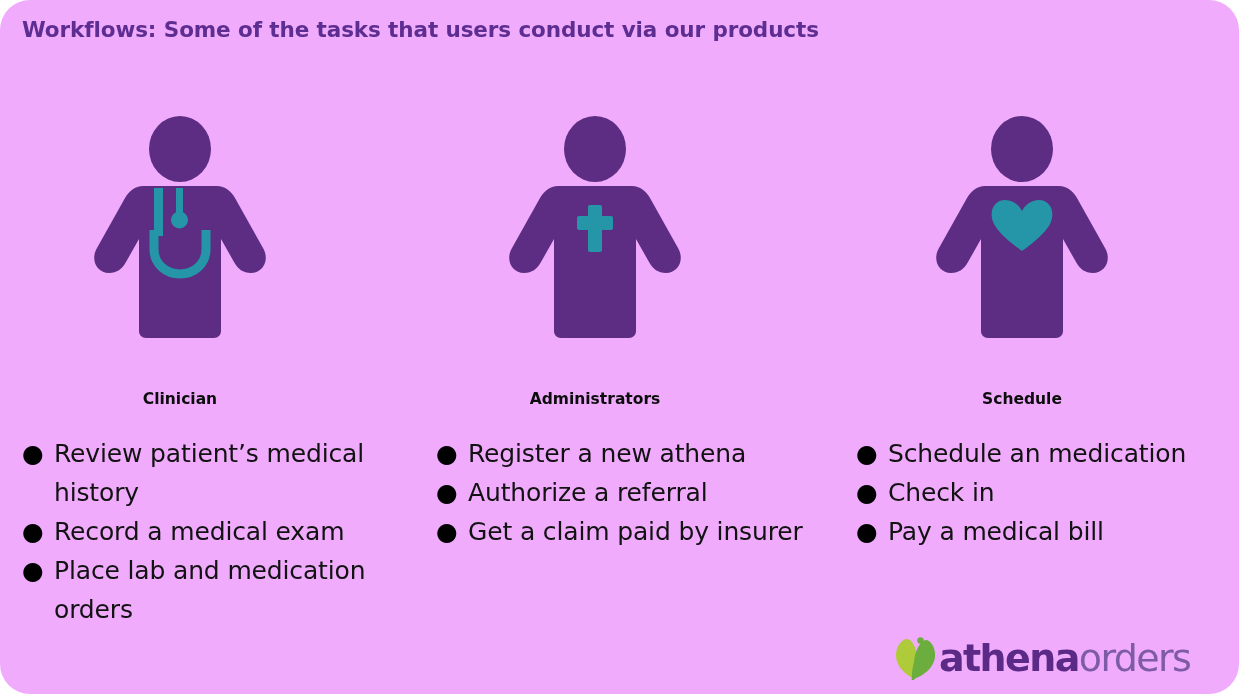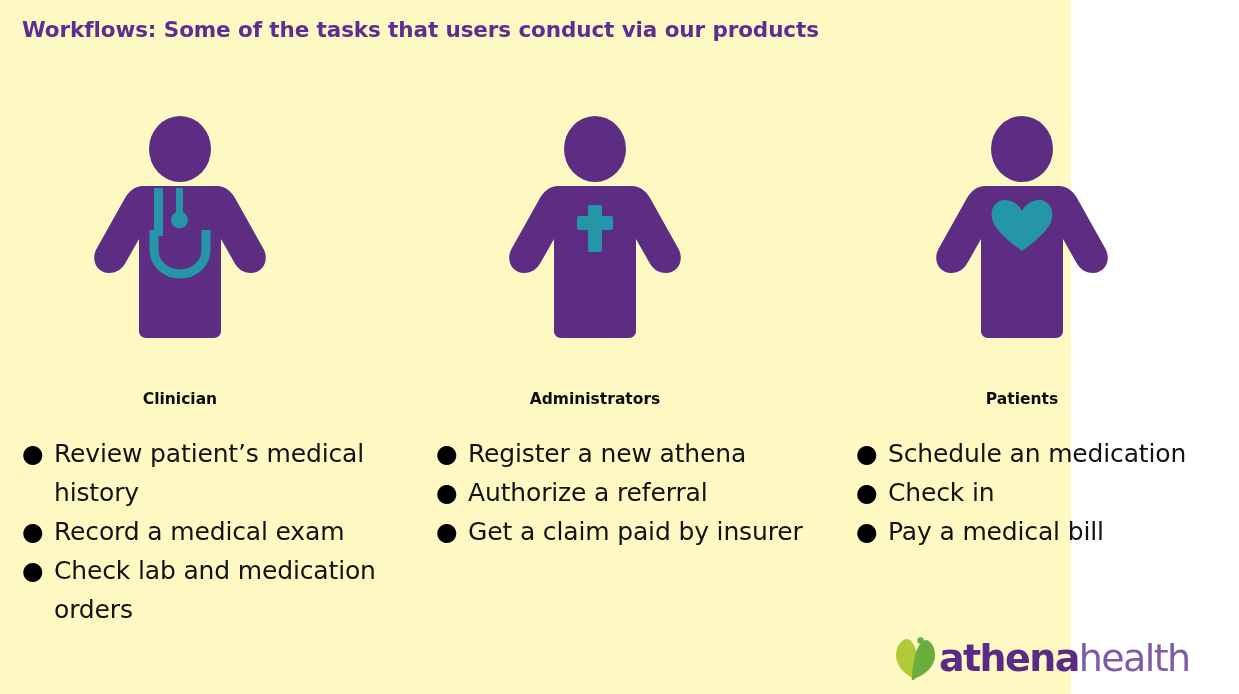--- a/index.html
+++ b/index.html
@@ -7,23 +7,24 @@
   html, body {
     width: 1239px;
     height: 694px;
     background: #ffffff;
     font-family: "DejaVu Sans", sans-serif;
     overflow: hidden;
   }
 
   #slide {
     position: relative;
-    width: 1071px;
+    width: 1239px;
     height: 694px;
-    background: #fef9c3;
+    background: #f0abfc;
+    border-radius: 30px;
   }
 
   
   #slide-title {
     position: absolute;
     left: 22px;
     top: 17px;
     font-family: "DejaVu Sans", sans-serif;
     font-size: 21.5px;
     font-weight: bold;
@@ -213,34 +214,34 @@
 
       <path d="M105 139
                C105 139 83 124 77 112
                C71 100 77 88 88 88
                C96 88 102 93 105 99
                C108 93 114 88 122 88
                C133 88 139 100 133 112
                C127 124 105 139 105 139 Z" fill="#2596A8"></path>
     </svg>
   </div>
-  <div class="role-label c3">Patients</div>
+  <div class="role-label c3">Schedule</div>
 
   <div class="bullet-col c1">
     <div class="bullet-row">
       <span class="bullet-dot">●</span>
       <span class="bullet-text">Review patient’s medical history</span>
     </div>
     <div class="bullet-row">
       <span class="bullet-dot">●</span>
       <span class="bullet-text">Record a medical exam</span>
     </div>
     <div class="bullet-row">
       <span class="bullet-dot">●</span>
-      <span class="bullet-text">Check lab and medication orders</span>
+      <span class="bullet-text">Place lab and medication orders</span>
     </div>
   </div>
 
   <div class="bullet-col c2">
     <div class="bullet-row">
       <span class="bullet-dot">●</span>
       <span class="bullet-text">Register a new athena</span>
     </div>
     <div class="bullet-row">
       <span class="bullet-dot">●</span>
@@ -272,17 +273,17 @@
 
       <path d="M20 45 C20 45 3 38 3 22 C3 12 10 6 14 6 C19 6 24 15 24 26 C24 38 20 45 20 45 Z" fill="#AFCB3A"></path>
 
       <path d="M21 46 C21 46 40 40 42 24 C43 14 37 7 33 7 C28 7 22 17 21 29 C20 40 21 46 21 46 Z" fill="#6BAE3E"></path>
 
       <path d="M20 47 C20 40 21 31 24 25" stroke="#6BAE3E" stroke-width="2.6" fill="none"></path>
 
       <circle cx="27.5" cy="7.5" r="3.2" fill="#6BAE3E"></circle>
     </svg>
     <div id="logo-wordmark">
-      <span id="logo-word-athena">athena</span><span id="logo-word-health">health</span>
+      <span id="logo-word-athena">athena</span><span id="logo-word-health">orders</span>
     </div>
   </div>
 
 </div>
 
 </body></html>

